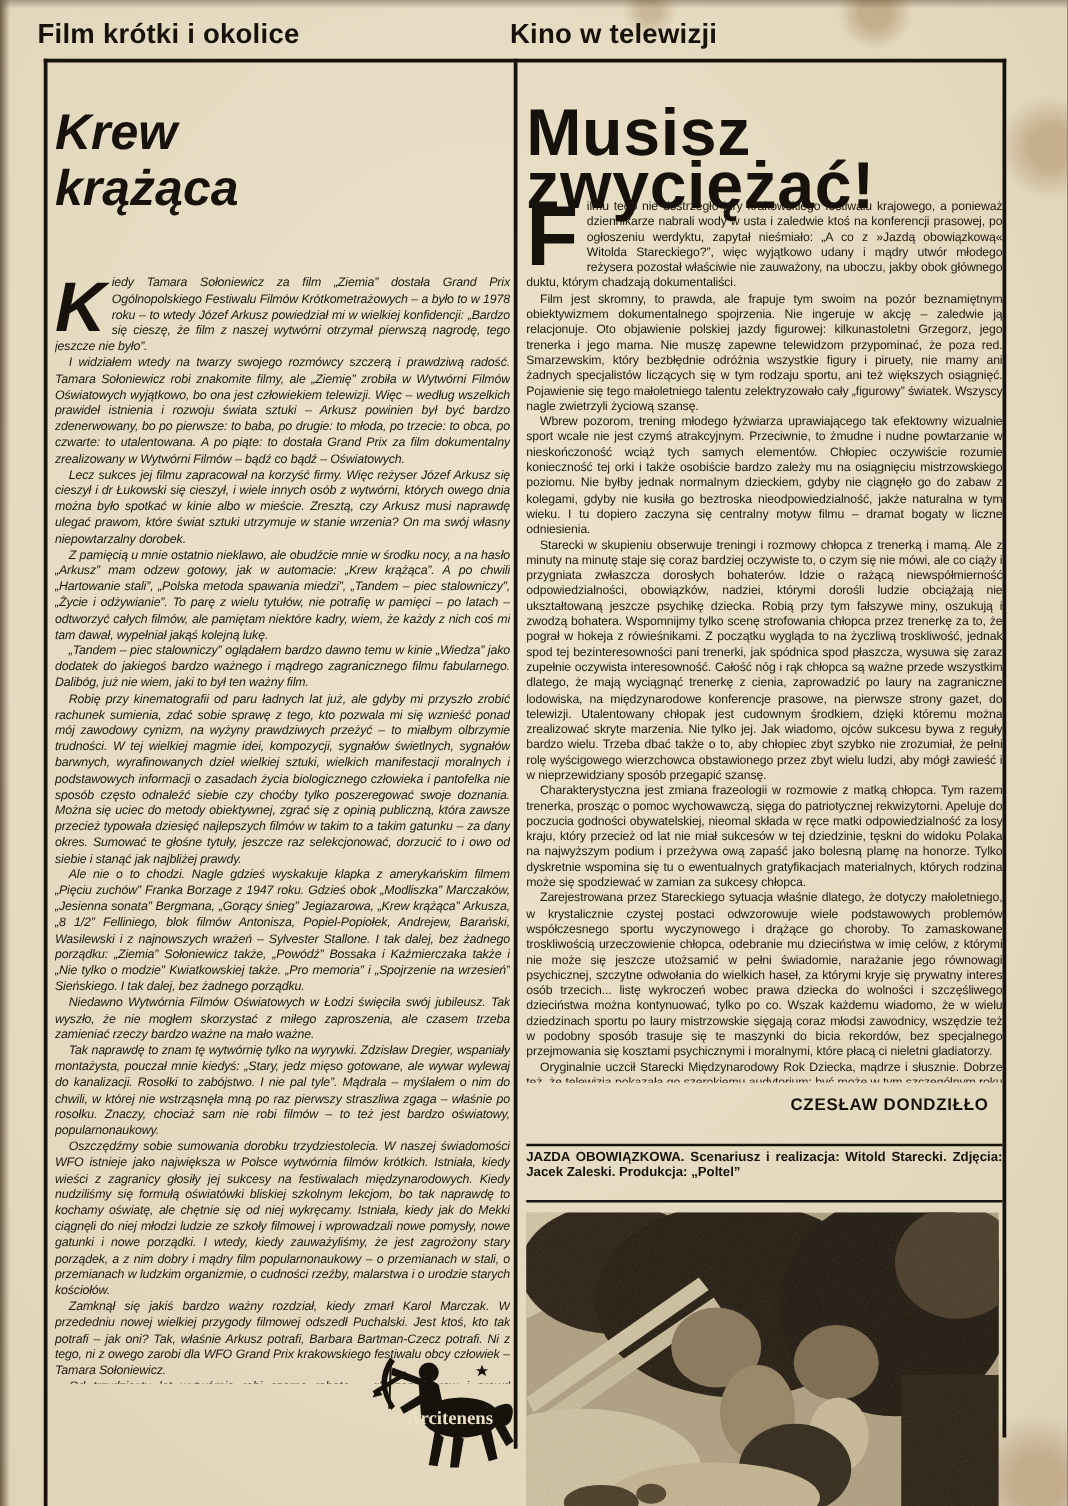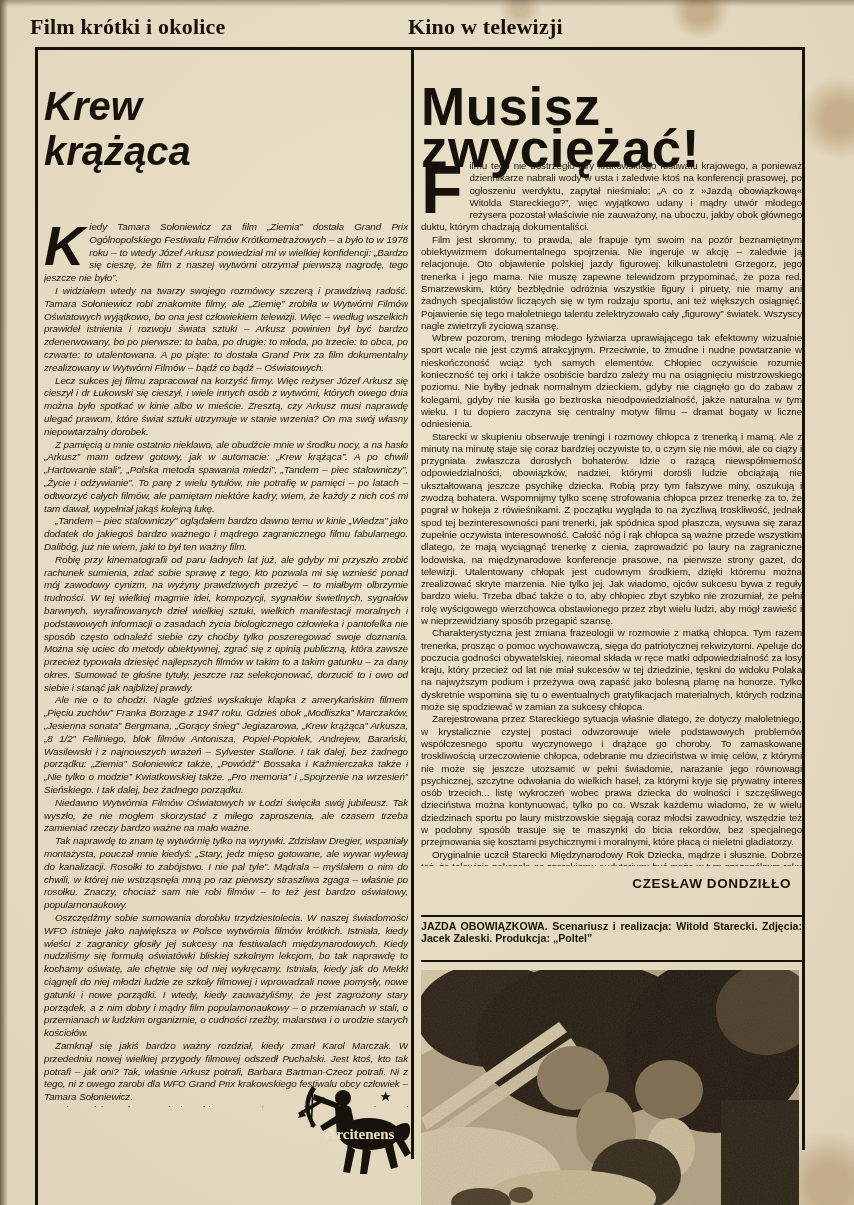--- a/index.html
+++ b/index.html
@@ -9,21 +9,21 @@
     background-image:
       linear-gradient(90deg,#6f5f48 0px,rgba(111,95,72,0) 8px),
       linear-gradient(180deg,rgba(90,75,55,.45) 0px,rgba(90,75,55,0) 7px),
       radial-gradient(circle at 700px 10px,rgba(150,110,60,.40) 0 12px,rgba(150,110,60,0) 30px),
       radial-gradient(circle at 840px 118px,rgba(150,110,60,.38) 0 16px,rgba(150,110,60,0) 42px),
       radial-gradient(circle at 520px 8px,rgba(140,105,60,.30) 0 8px,rgba(140,105,60,0) 22px),
       radial-gradient(circle at 830px 1185px,rgba(140,100,55,.35) 0 20px,rgba(140,100,55,0) 55px),
       radial-gradient(ellipse 130% 130% at 45% 40%,rgba(255,250,235,.28),rgba(125,105,75,.16));
     font-family:"Liberation Sans",sans-serif;color:#1b150d;
   }
-  .sec-head{position:absolute;top:14px;font-family:Liberation Serif, serif;
+  .sec-head{position:absolute;top:14px;font-family:Liberation Sans, sans-serif;
     font-weight:bold;font-size:22px;color:#17120c;letter-spacing:.2px;}
   .sec-head.left{left:30px;} .sec-head.right{left:408px;}
   .rule{position:absolute;background:#17130c;}
   .frame-top{left:35px;top:47px;width:770px;height:3px;}
   .frame-left{left:35px;top:47px;width:3px;height:1158px;}
   .frame-div{left:411px;top:47px;width:3px;height:1112px;}
   .frame-right{left:802px;top:47px;width:3px;height:1103px;}
   .ltitle{position:absolute;left:44px;top:84px;width:240px;
     font-style:italic;font-weight:bold;font-size:40px;line-height:45px;color:#17120c;}
   .rtitle{position:absolute;left:421px;top:86px;width:382px;

